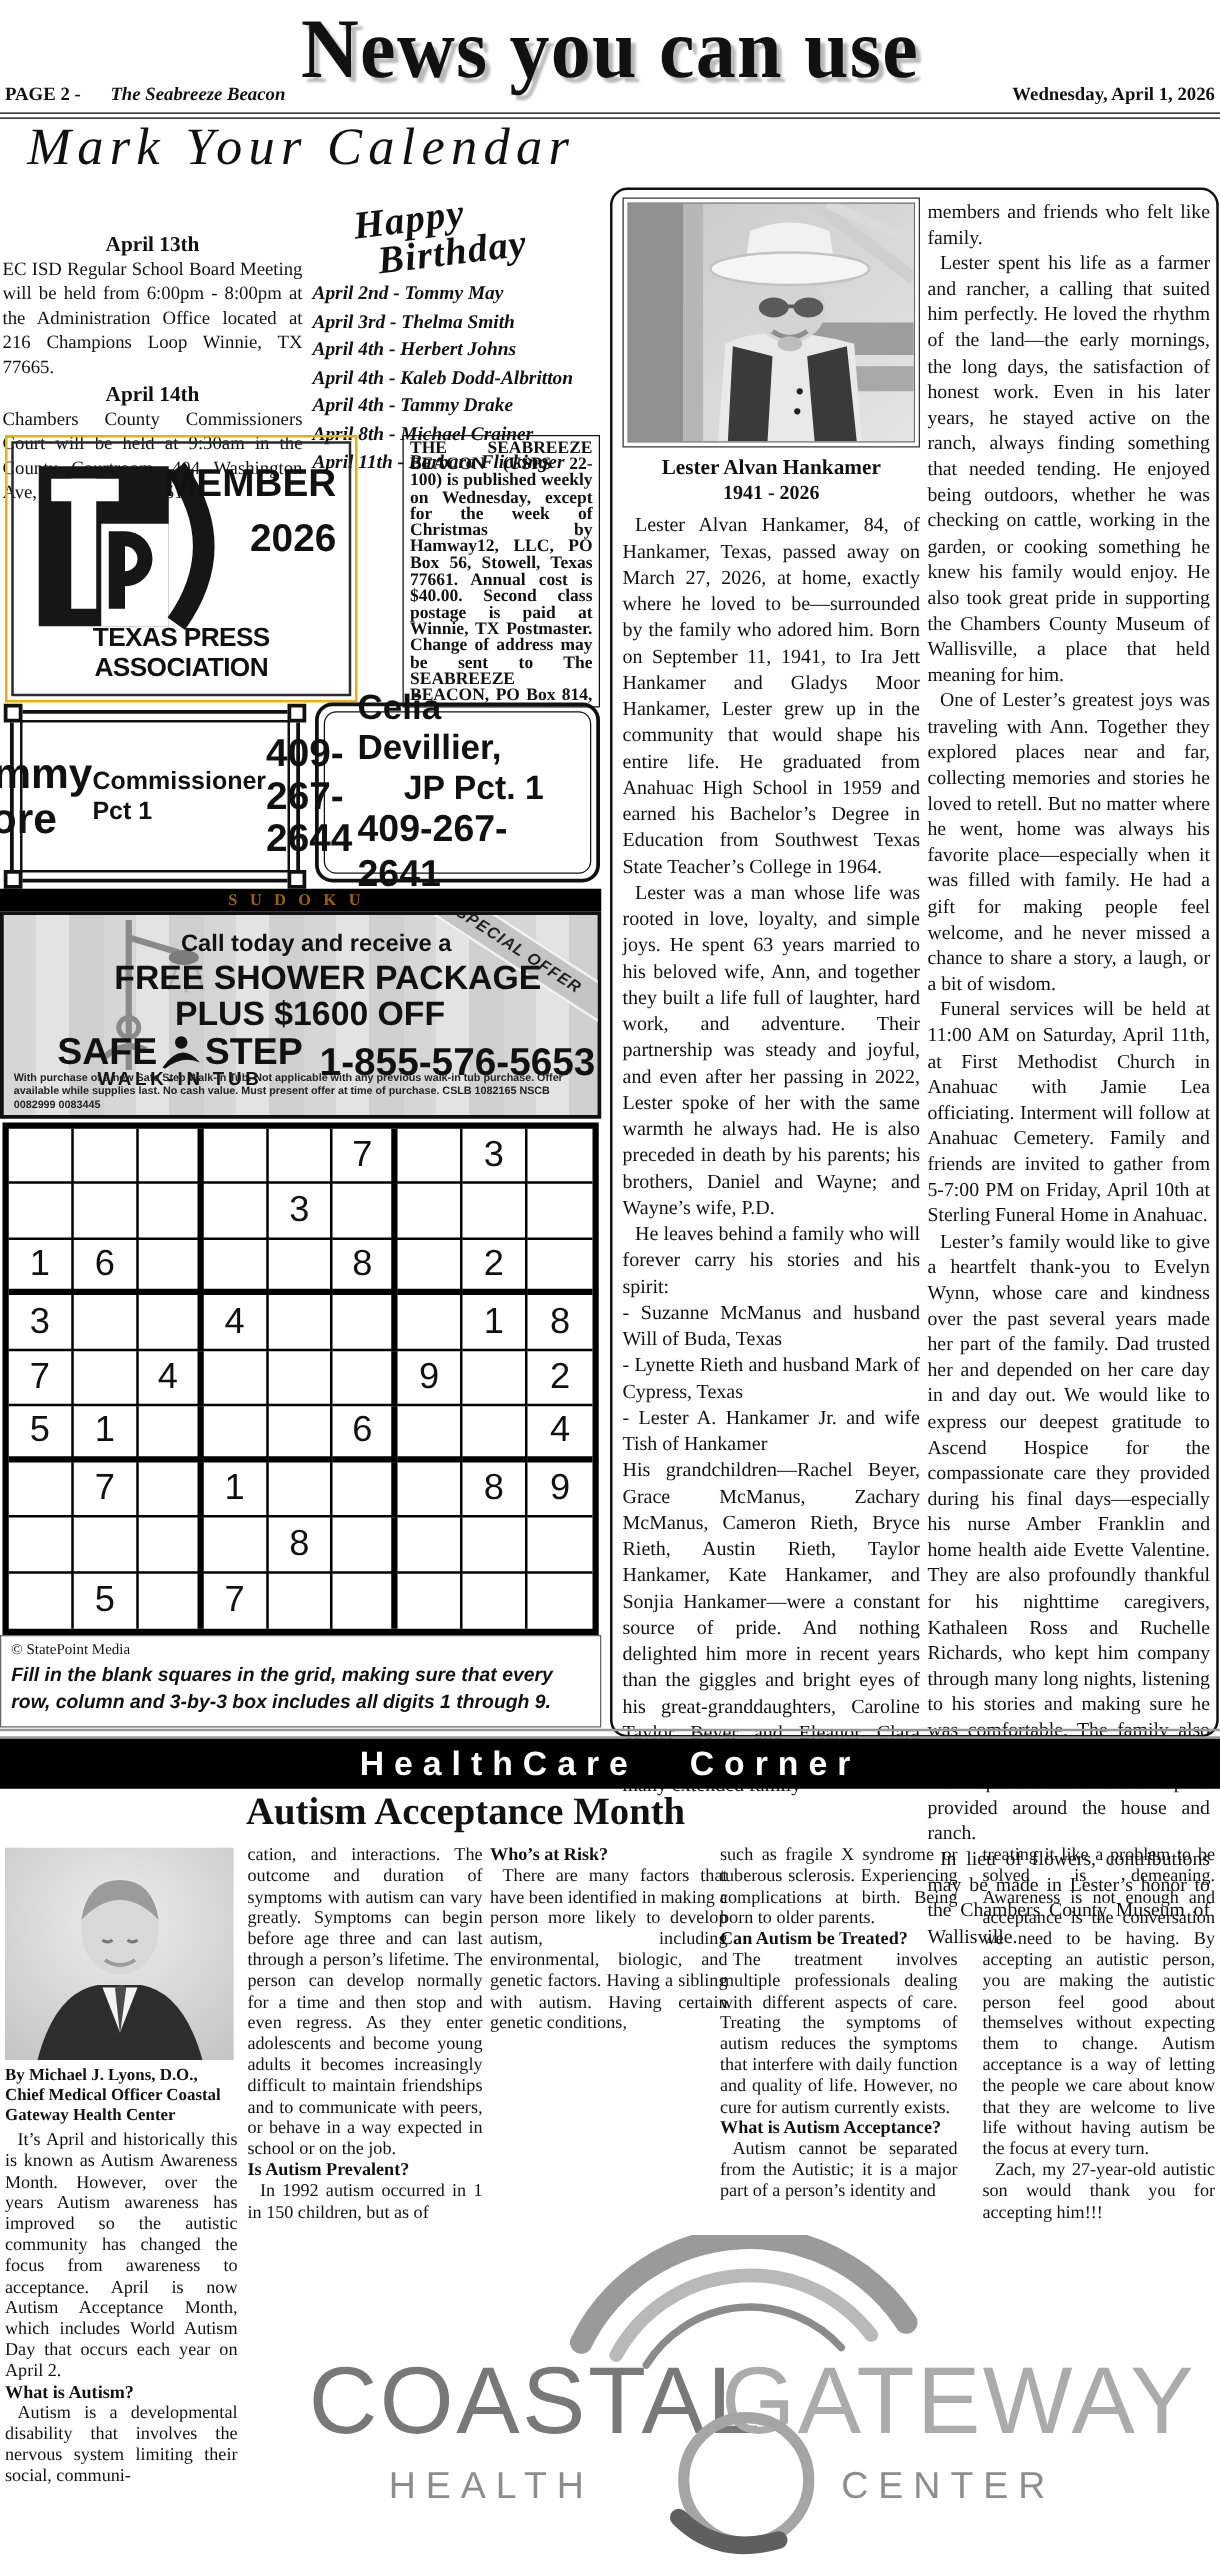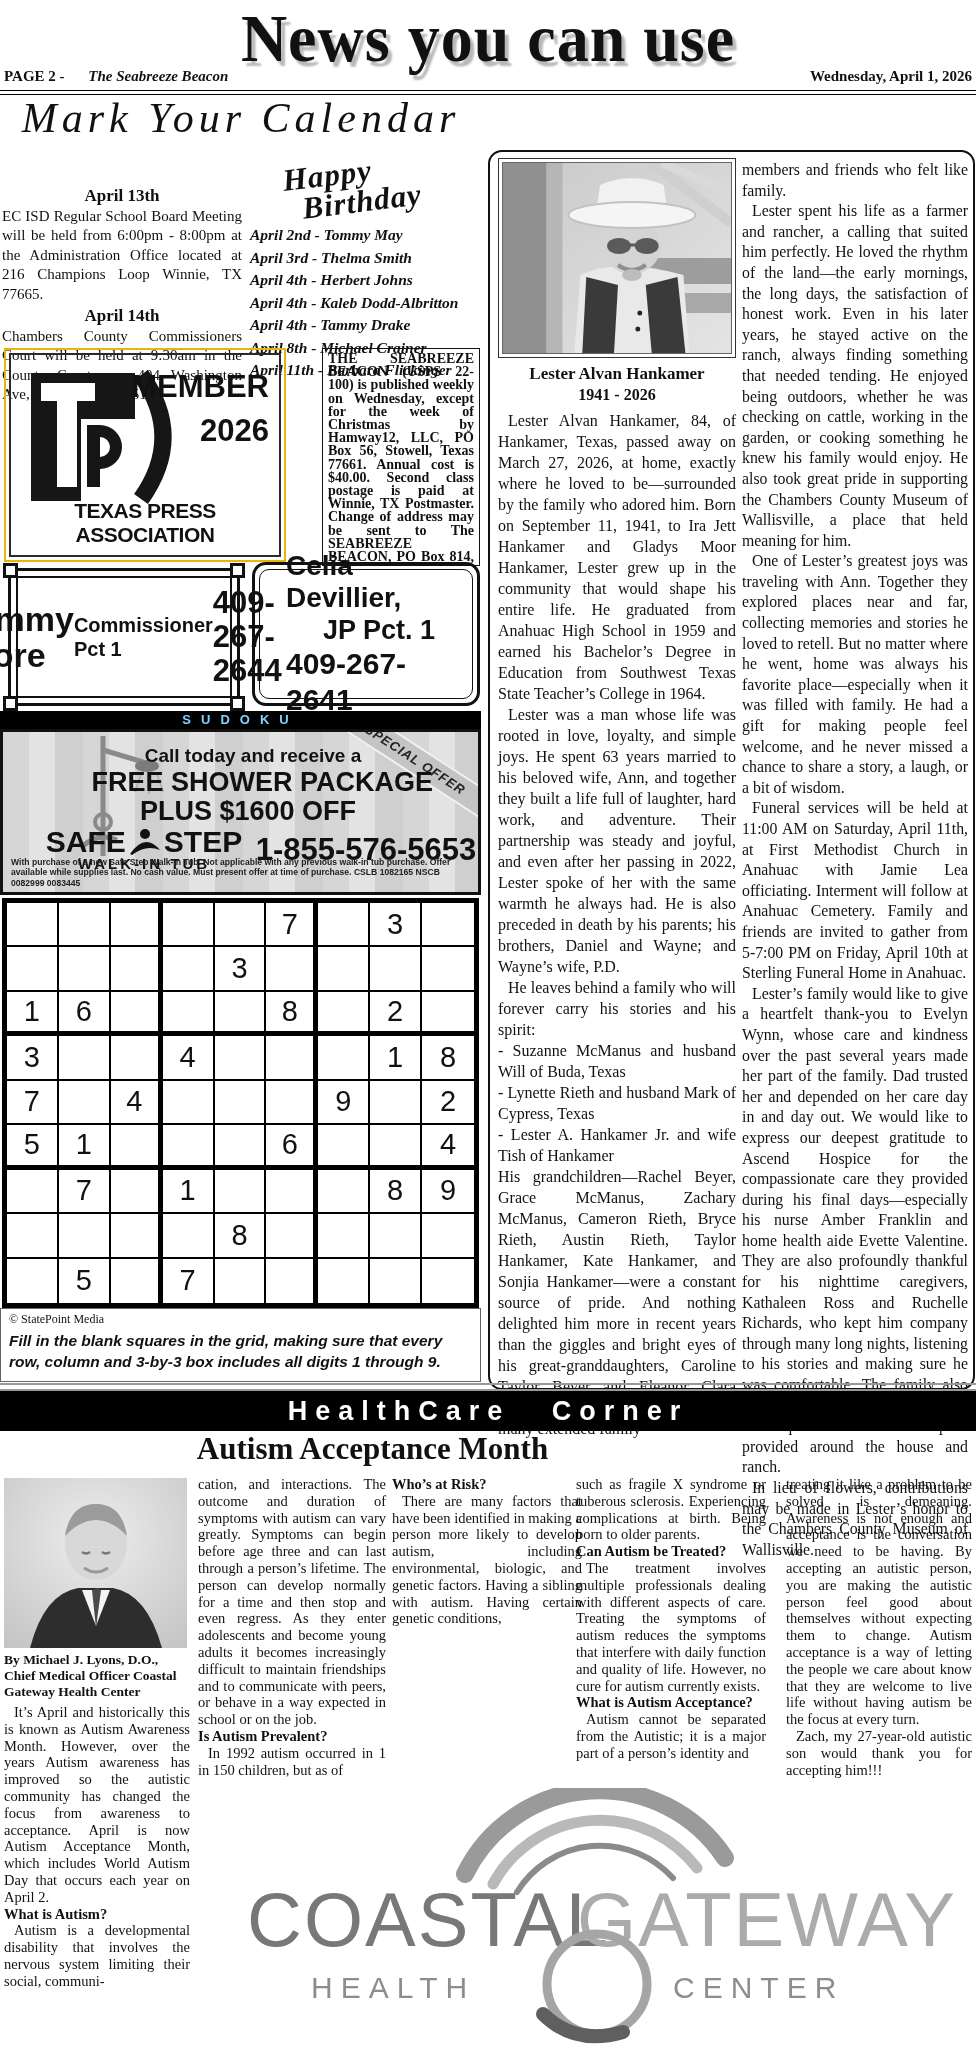--- a/index.html
+++ b/index.html
@@ -52,22 +52,22 @@
   .jimmy-phone{font-weight:700;font-size:31px;line-height:34px;}
   .celia-ad{left:252px;top:562px;width:228px;height:144px;border:3px solid #111;border-radius:14px;box-sizing:border-box;}
   .celia-inner{position:absolute;left:4px;top:4px;right:4px;bottom:4px;border:1.5px solid #111;border-radius:10px;
                display:flex;flex-direction:column;justify-content:center;align-items:center;
                font-family:"Liberation Sans",sans-serif;padding-left:26px;}
   .celia-name{font-weight:700;font-size:28px;line-height:32px;}
   .celia-title{font-weight:700;font-size:27px;line-height:32px;}
   .celia-phone{font-weight:700;font-size:30px;line-height:36px;}
 
   
-  .sudoku-bar{left:0;top:711px;width:481px;height:18px;background:#000;color:#7dd3fc;
-              font-family:Liberation Sans, sans-serif;font-weight:700;font-size:13px;
+  .sudoku-bar{left:0;top:711px;width:481px;height:18px;background:#000;color:#a16207;
+              font-family:Liberation Serif, serif;font-weight:700;font-size:13px;
               letter-spacing:10px;text-align:center;line-height:18px;}
   .ss-ad{left:0;top:729px;width:481px;height:166px;box-sizing:border-box;border:3px solid #111;
          background:
            repeating-linear-gradient(90deg,#d6d6d6 0 26px,#e3e3e3 26px 52px,#cfcfcf 52px 80px);
          overflow:hidden;font-family:"Liberation Sans",sans-serif;}
   .ss-ribbon{position:absolute;right:-52px;top:14px;width:230px;height:24px;background:#c4c4c4;
              border-top:2px solid #f2f2f2;border-bottom:2px solid #f2f2f2;transform:rotate(33deg);
              text-align:center;font-style:italic;font-weight:700;font-size:13px;line-height:24px;
              letter-spacing:1px;color:#222;}
   .ss-l1{position:absolute;left:120px;top:13px;width:260px;text-align:center;font-weight:700;font-size:19px;}

